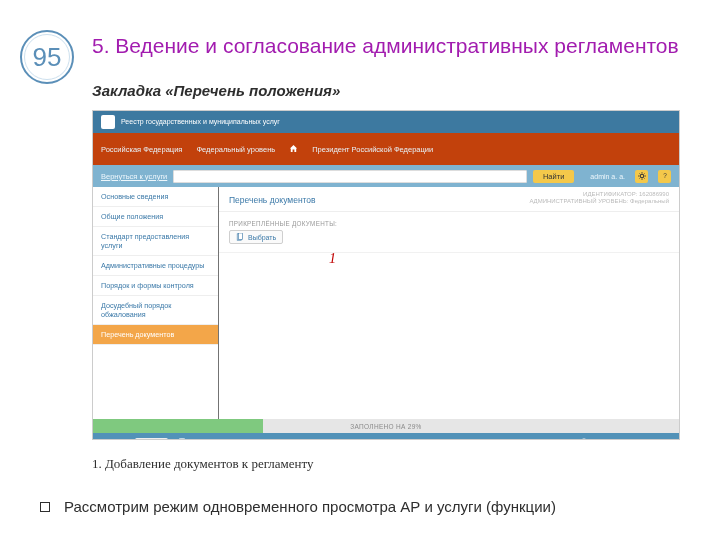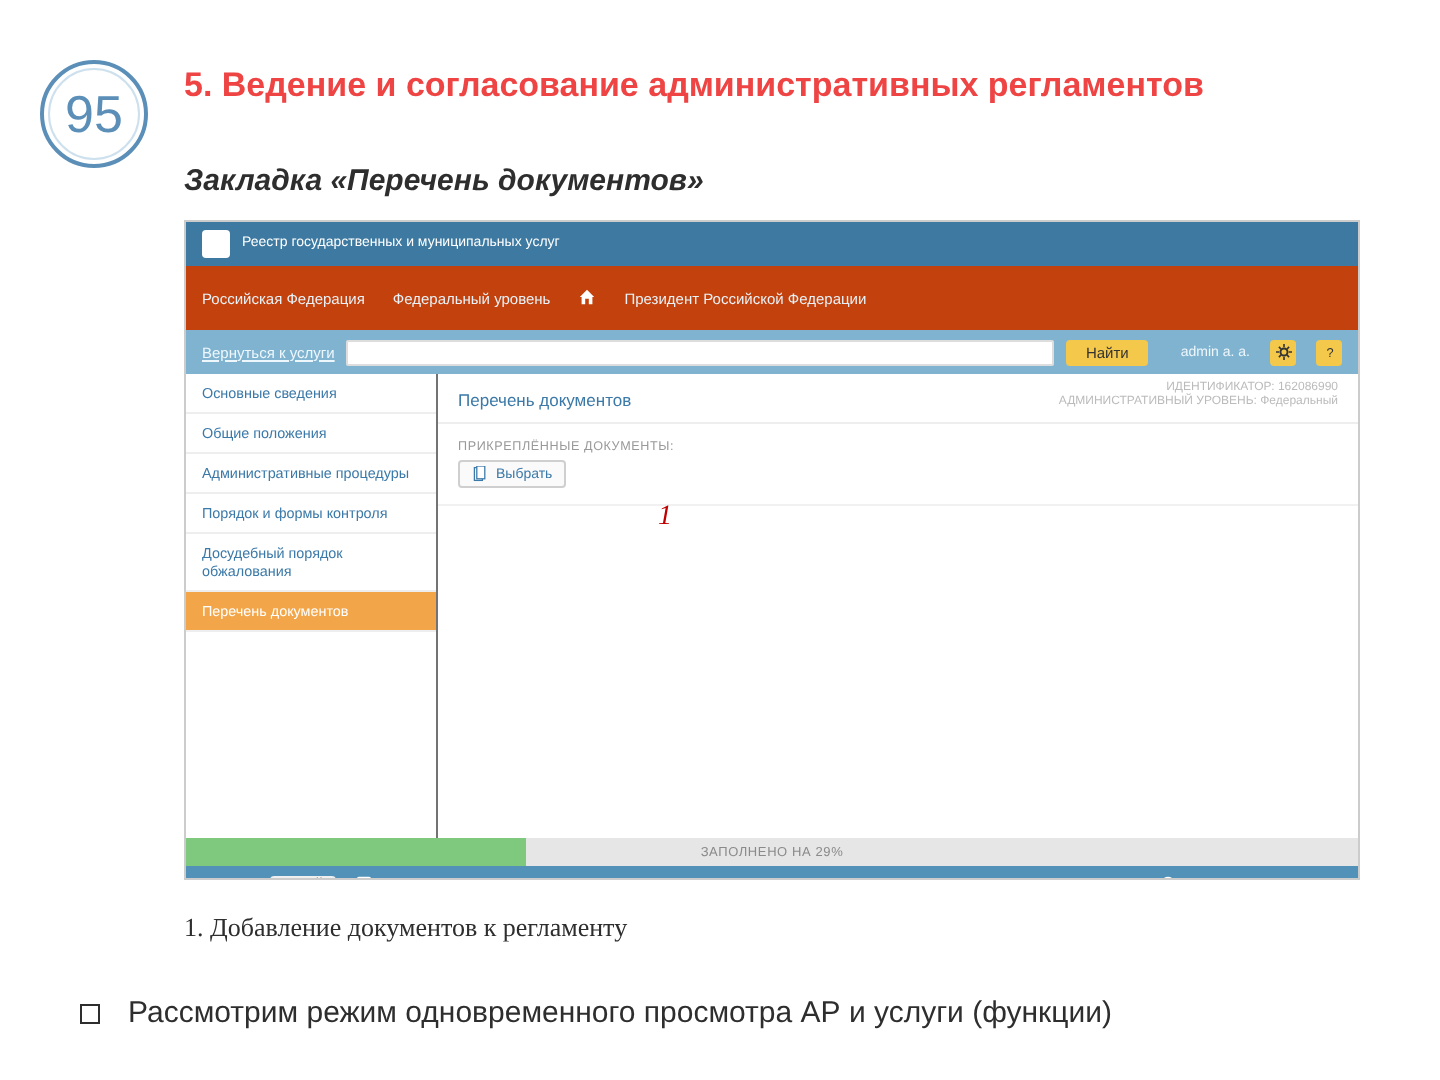--- a/index.html
+++ b/index.html
@@ -28,21 +28,21 @@
     border: 1px solid #cde0ee;
     border-radius: 50%;
   }
   .page-num {
     position: absolute; inset: 0;
     display: flex; align-items: center; justify-content: center;
     font-size: 26px; color: #5b8fb8; font-weight: 400;
   }
   .heading {
     position: absolute; left: 92px; top: 32px; right: 40px;
-    color: #ef4444; font-weight: bold; font-size: 17px; line-height: 1.3;
+    color: #a21caf; font-weight: normal; font-size: 21px; line-height: 1.3;
   }
   .subheading {
     position: absolute; left: 92px; top: 82px; right: 40px;
     color: #2e2e2e; font-style: italic; font-weight: bold; font-size: 15px;
   }
   .screenshot {
     position: absolute;
     left: 92px; top: 110px;
     width: 588px; height: 330px;
     border: 1px solid #ccc;
@@ -159,21 +159,21 @@
 </head>
 <body>
 
 <div class="page-num-wrap">
   <div class="page-num-ring"></div>
   <div class="page-num-ring2"></div>
   <div class="page-num">95</div>
 </div>
 
 <div class="heading">5. Ведение и согласование административных регламентов</div>
-<div class="subheading">Закладка «Перечень документов»</div>
+<div class="subheading">Закладка «Перечень положения»</div>
 
 <div class="screenshot">
   <div class="ss-brand">
     <div class="ss-brand-logo"></div>
     <div class="ss-brand-txt">Реестр государственных и муниципальных услуг</div>
   </div>
   <div class="ss-topbar">
     <span>Российская Федерация</span>
     <span>Федеральный уровень</span>
     <span class="home-icon">
@@ -199,20 +199,21 @@
       <svg viewBox="0 0 10 10" width="8" height="8">
           <text x="5" y="8" text-anchor="middle" font-size="8" fill="#333">?</text>
         </svg>
     </div>
   </div>
 
   <div class="ss-body">
     <div class="ss-side">
       <div class="ss-side-item">Основные сведения</div>
       <div class="ss-side-item">Общие положения</div>
+      <div class="ss-side-item">Стандарт предоставления услуги</div>
       <div class="ss-side-item">Административные процедуры</div>
       <div class="ss-side-item">Порядок и формы контроля</div>
       <div class="ss-side-item">Досудебный порядок обжалования</div>
       <div class="ss-side-item active">Перечень документов</div>
     </div>
     <div class="ss-main">
       <div class="ss-main-sub">
         <div class="ss-main-sub-l">Перечень документов</div>
         <div class="ss-main-sub-r">
           <div>ИДЕНТИФИКАТОР: 162086990</div>

